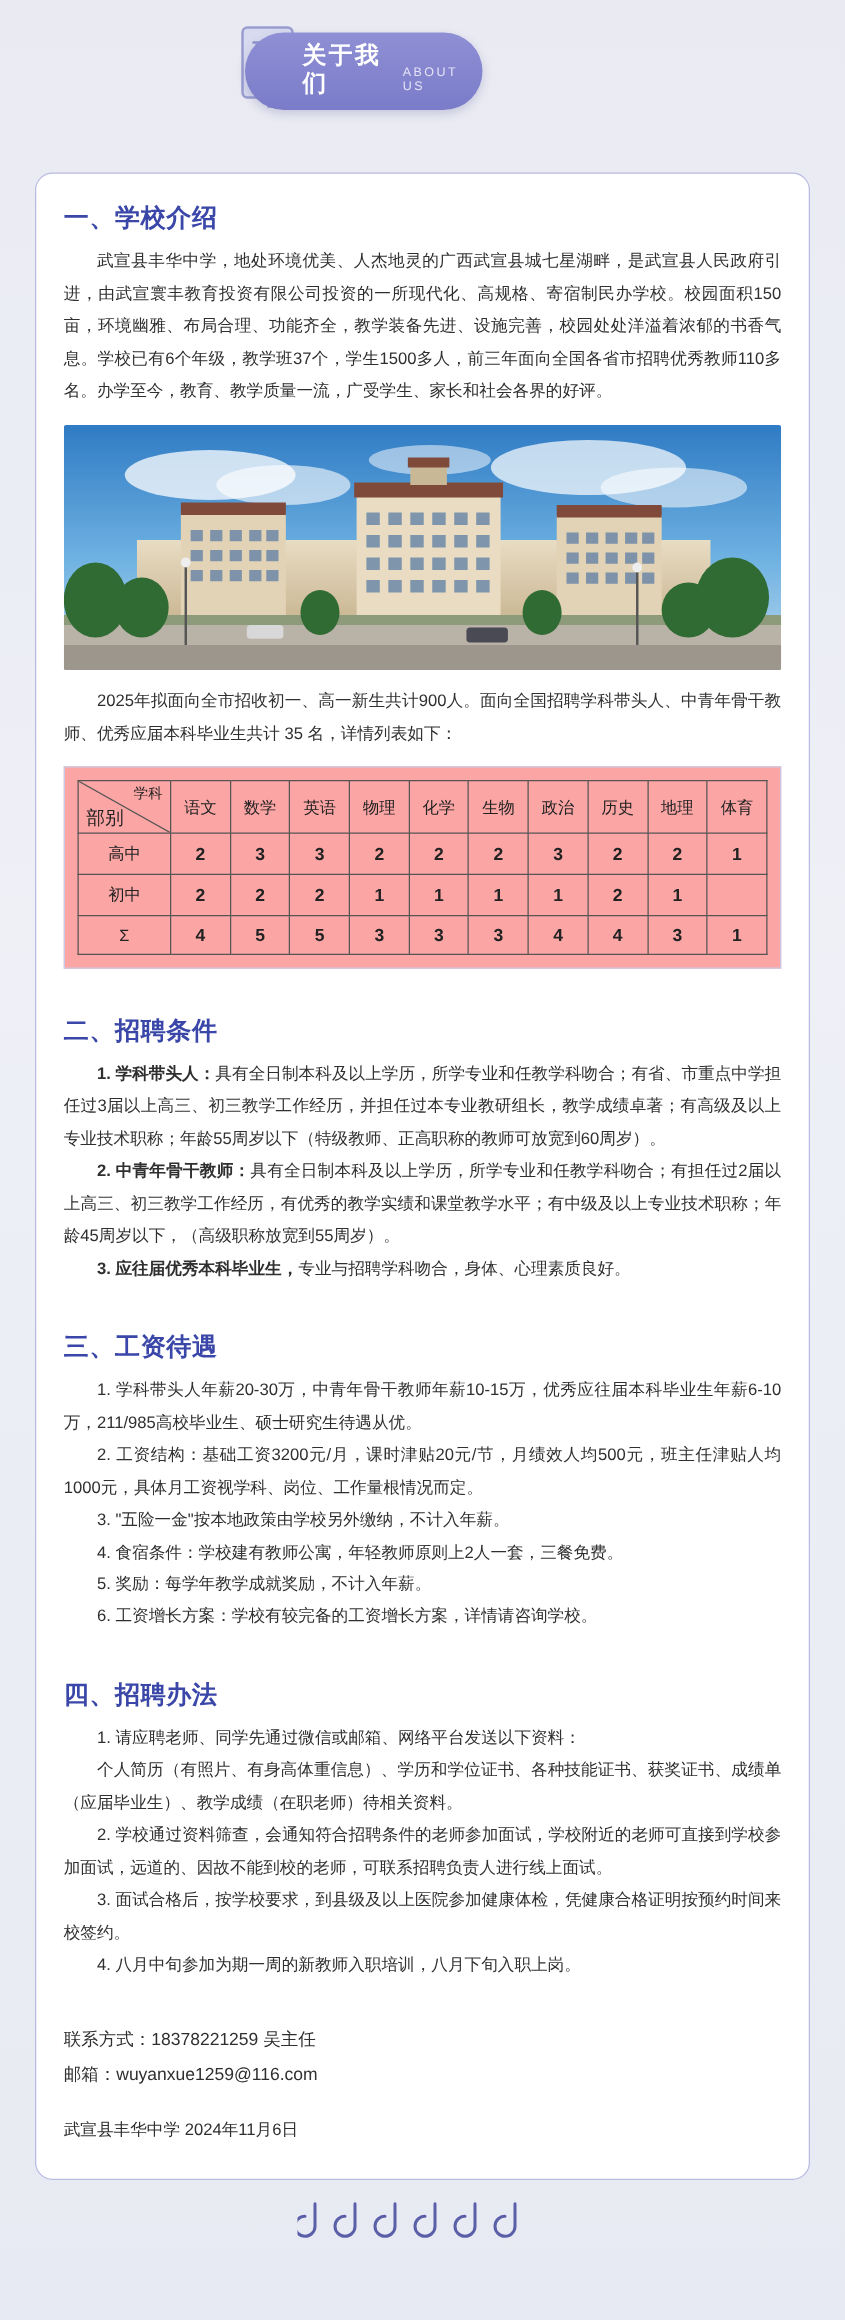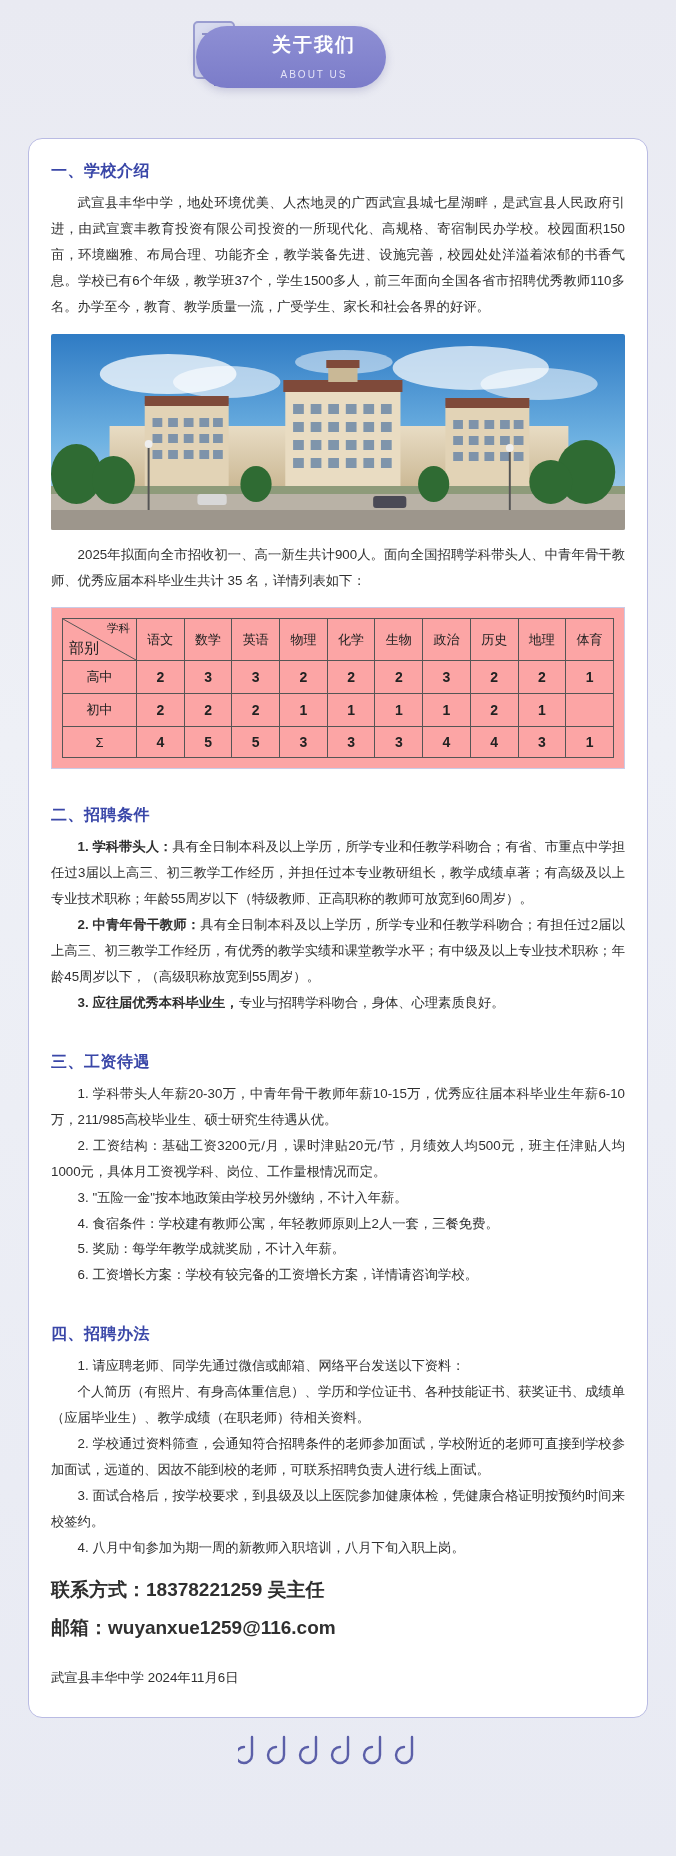--- a/index.html
+++ b/index.html
@@ -26,21 +26,21 @@
   .banner {
     position: absolute;
     left: 196px;
     top: 26px;
     width: 190px;
     height: 62px;
     background: linear-gradient(180deg,#8e8fd4 0%, #7b7cc9 100%);
     border-radius: 31px;
     box-shadow: 0 3px 8px rgba(90,90,150,0.25);
     display: flex;
-    flex-direction: column;
+    flex-direction: row;
     align-items: center;
     justify-content: center;
     padding-left: 46px;
   }
   .banner-title {
     color: #ffffff;
     font-size: 19px;
     font-weight: bold;
     letter-spacing: 2px;
     line-height: 1.2;
@@ -62,21 +62,21 @@
   
   .card {
     margin: 18px 28px 0 28px;
     background: #ffffff;
     border: 1px solid #b9bbe3;
     border-radius: 14px;
     padding: 22px 22px 30px 22px;
   }
   h2.section {
     color: #3a47a8;
-    font-size: 16px;
+    font-size: 20px;
     font-weight: bold;
     margin: 0 0 8px 0;
     letter-spacing: 0.5px;
   }
   h2.section.spaced { margin-top: 36px; }
   p.para {
     font-size: 13.3px;
     line-height: 1.95;
     margin: 0;
     text-align: justify;
@@ -130,25 +130,24 @@
   }
   .corner .t1 {
     position: absolute; right: 6px; top: 2px; font-size: 11.5px;
   }
   .corner .t2 {
     position: absolute; left: 6px; bottom: 2px; font-size: 15px;
   }
 
   
   .contact {
-    margin-top: 10px;
-    font-size: 19px;
+    margin-top: 32px;
+    font-size: 14px;
     line-height: 2;
     color: #2f2f2f;
-    font-weight: bold;
   }
   .signature {
     margin-top: 22px;
     font-size: 13.3px;
     color: #2f2f2f;
   }
 
   
   .footer-deco {
     margin-top: 14px;

